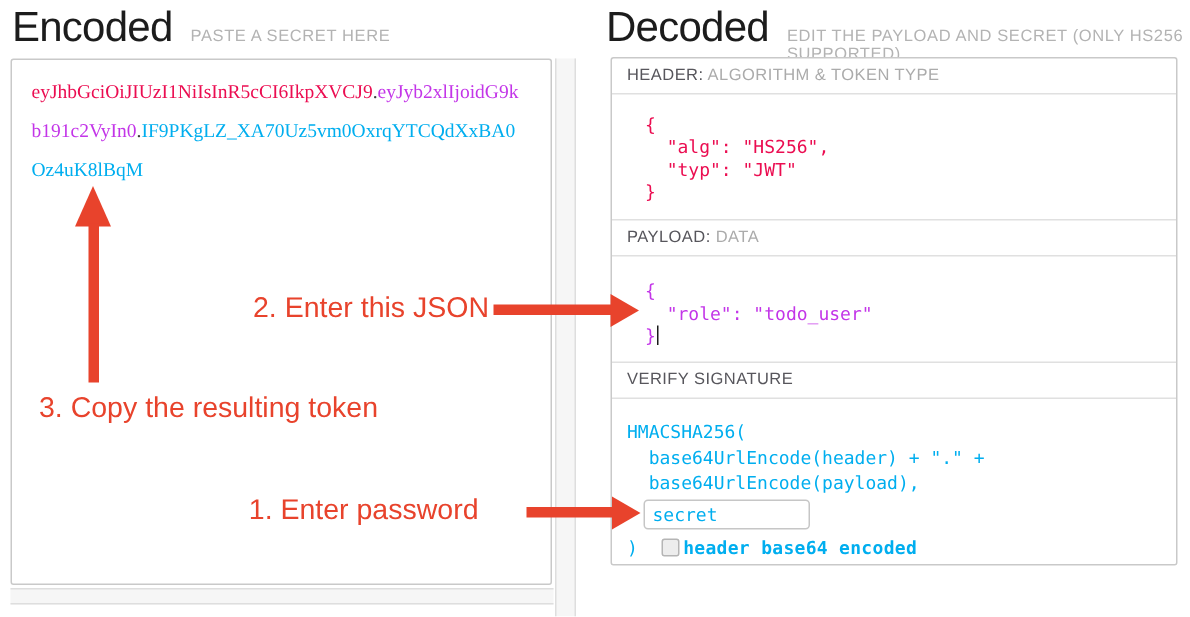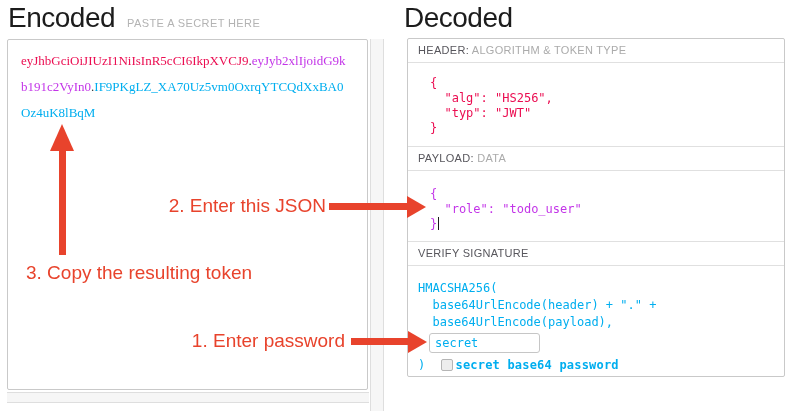--- a/index.html
+++ b/index.html
@@ -95,20 +95,21 @@
 
 <div class="encoded-box">
   <div class="token-text"><span class="tok-header">eyJhbGciOiJIUzI1NiIsInR5cCI6IkpXVCJ9</span><span class="tok-dot">.</span><span class="tok-payload">eyJyb2xlIjoidG9kb191c2VyIn0</span><span class="tok-dot">.</span><span class="tok-sig">IF9PKgLZ_XA70Uz5vm0OxrqYTCQdXxBA0Oz4uK8lBqM</span></div>
 </div>
 
 <div class="v-scroll"></div>
 <div class="h-scroll"></div>
 
 <div class="panel-header" style="left:404px;">
   <span class="panel-title">Decoded</span>
+  <span class="panel-subtitle">EDIT THE PAYLOAD AND SECRET (ONLY HS256 SUPPORTED)</span>
 </div>
 
 <div class="decoded-box">
   <div class="section-label">
     <span class="label-strong">HEADER:</span><span class="label-rest"> ALGORITHM &amp; TOKEN TYPE</span>
   </div>
   <div class="code-block header-block">
     <pre>{
   "alg": "HS256",
   "typ": "JWT"
@@ -122,28 +123,28 @@
     <span class="label-strong">VERIFY SIGNATURE</span>
   </div>
   <div class="code-block sig-block">
     <div class="sig-line">HMACSHA256(</div>
     <div class="sig-line">  base64UrlEncode(header) + "." +</div>
     <div class="sig-line">  base64UrlEncode(payload),</div>
     <input class="secret-input" type="text" value="secret" style="">
     <div class="b64-row">
       <span class="paren">) </span>
       <span class="checkbox"></span>
-      <span class="b64-label">secret base64 password</span>
+      <span class="b64-label">header base64 encoded</span>
     </div>
   </div>
 </div>
 
 <div class="ann" style="left:26px;top:262px;">3. Copy the resulting token</div>
 <div class="arrow-head-up" style="left:50px;top:124px;"></div>
 <div class="arrow-shaft-v" style="left:59px;top:149px;height:106px;"></div>
 
 <div class="ann" style="right:467px;top:195px;">2. Enter this JSON</div>
 <div class="arrow-shaft-h" style="left:329px;top:203px;width:79px;"></div>
 <div class="arrow-head-right" style="left:407px;top:196px;"></div>
 
-<div class="ann" style="right:448px;top:330px;">1. Enter password</div>
+<div class="ann" style="right:474px;top:330px;">1. Enter password</div>
 <div class="arrow-shaft-h" style="left:351px;top:338px;width:57px;"></div>
 <div class="arrow-head-right" style="left:408px;top:331px;"></div>
 
 </body></html>

